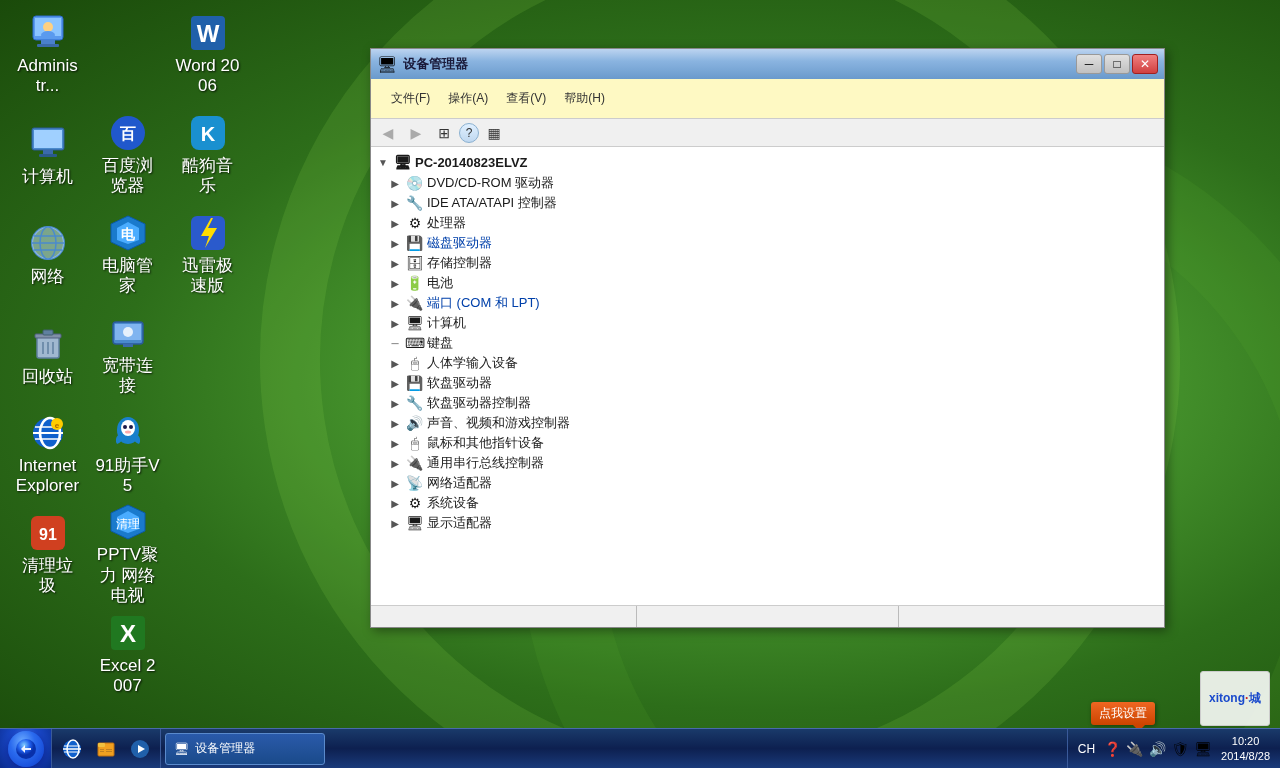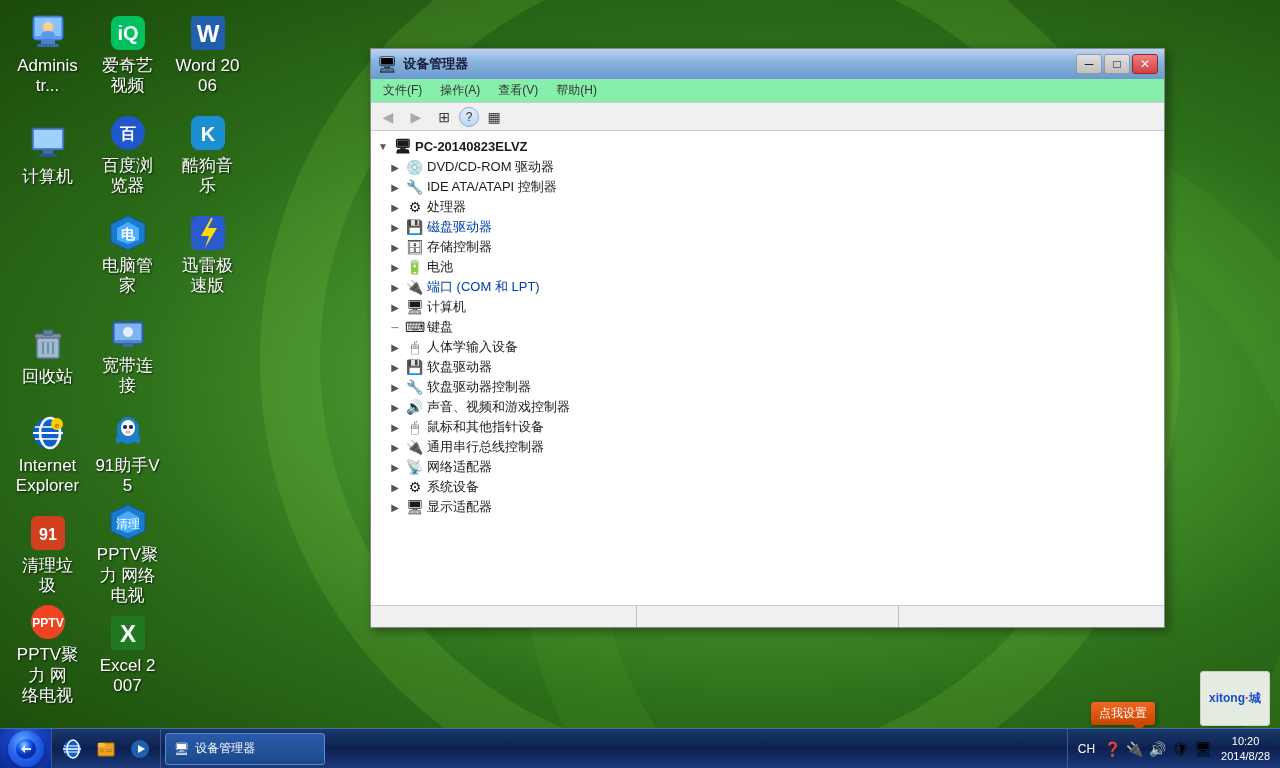--- a/index.html
+++ b/index.html
@@ -236,26 +236,26 @@
       border-radius: 3px;
       cursor: pointer;
       font-size: 12px;
       border: 1px solid transparent;
     }
     .win-btn-min { background: linear-gradient(to bottom, #e0e0e0, #c0c0c0); border-color: #999; }
     .win-btn-max { background: linear-gradient(to bottom, #e0e0e0, #c0c0c0); border-color: #999; }
     .win-btn-close { background: linear-gradient(to bottom, #f08080, #d04040); border-color: #a02020; color: white; }
 
     .window-menubar {
-      height: 24px;
-      background: #86efac;
+      height: 40px;
+      background: #fef9c3;
       border-bottom: 1px solid #ccc;
       display: flex;
       align-items: center;
-      padding: 0 4px;
+      padding: 0 12px;
       gap: 2px;
       flex-shrink: 0;
     }
 
     .menu-item {
       padding: 2px 8px;
       font-size: 12px;
       color: #333;
       cursor: pointer;
       border-radius: 2px;
@@ -442,29 +442,20 @@
           <rect x="6" y="4" width="26" height="18" fill="#8ac4ff"></rect>
           <rect x="12" y="26" width="14" height="4" fill="#4a80cc"></rect>
           <rect x="8" y="30" width="22" height="3" rx="1" fill="#3a6aaa"></rect>
           <circle cx="19" cy="13" r="5" fill="#ffd080"></circle>
           <ellipse cx="19" cy="21" rx="7" ry="4" fill="#5a9aee"></ellipse>
         </svg>
       </div>
       <div class="icon-label">Administr...</div>
     </div>
 
-    <div class="desktop-icon" style="grid-column:2;grid-row:1;">
-      <div class="icon-img">
-        <svg width="38" height="38" viewBox="0 0 38 38">
-          <rect x="2" y="2" width="34" height="34" rx="8" fill="#00c060"></rect>
-          <text x="19" y="26" font-size="20" text-anchor="middle" fill="white" font-weight="bold">iQ</text>
-        </svg>
-      </div>
-      <div class="icon-label">爱奇艺视频</div>
-    </div>
 
     <div class="desktop-icon" style="grid-column:3;grid-row:1;">
       <div class="icon-img">
         <svg width="38" height="38" viewBox="0 0 38 38">
           <rect x="2" y="2" width="34" height="34" rx="4" fill="#2060aa"></rect>
           <text x="19" y="28" font-size="24" text-anchor="middle" fill="white" font-weight="bold">W</text>
         </svg>
       </div>
       <div class="icon-label">Word 2006</div>
     </div>
@@ -494,20 +485,33 @@
     <div class="desktop-icon" style="grid-column:3;grid-row:2;">
       <div class="icon-img">
         <svg width="38" height="38" viewBox="0 0 38 38">
           <rect x="2" y="2" width="34" height="34" rx="8" fill="#1a90d0"></rect>
           <text x="19" y="27" font-size="20" text-anchor="middle" fill="white" font-weight="bold">K</text>
         </svg>
       </div>
       <div class="icon-label">酷狗音乐</div>
     </div>
 
+    <div class="desktop-icon" style="grid-column:1;grid-row:3;">
+      <div class="icon-img">
+        <svg width="38" height="38" viewBox="0 0 38 38">
+          <circle cx="19" cy="19" r="16" fill="none" stroke="#4a8acc" stroke-width="2"></circle>
+          <circle cx="19" cy="19" r="16" fill="#d0e8ff" opacity="0.5"></circle>
+          <ellipse cx="19" cy="19" rx="8" ry="16" fill="none" stroke="#4a8acc" stroke-width="1.5"></ellipse>
+          <line x1="3" y1="19" x2="35" y2="19" stroke="#4a8acc" stroke-width="1.5"></line>
+          <line x1="5" y1="12" x2="33" y2="12" stroke="#4a8acc" stroke-width="1.5"></line>
+          <line x1="5" y1="26" x2="33" y2="26" stroke="#4a8acc" stroke-width="1.5"></line>
+        </svg>
+      </div>
+      <div class="icon-label">网络</div>
+    </div>
 
     <div class="desktop-icon" style="grid-column:2;grid-row:3;">
       <div class="icon-img">
         <svg width="38" height="38" viewBox="0 0 38 38">
           <polygon points="19,2 36,10 36,28 19,36 2,28 2,10" fill="#1a7acc" stroke="#0a5aaa" stroke-width="1"></polygon>
           <polygon points="19,8 30,14 30,26 19,30 8,26 8,14" fill="#4aacff"></polygon>
           <text x="19" y="25" font-size="14" text-anchor="middle" fill="white" font-weight="bold">电</text>
         </svg>
       </div>
       <div class="icon-label">电脑管家</div>
@@ -595,29 +599,20 @@
       <div class="icon-img">
         <svg width="38" height="38" viewBox="0 0 38 38">
           <polygon points="19,2 36,10 36,28 19,36 2,28 2,10" fill="#1a7acc" stroke="#0a5aaa" stroke-width="1"></polygon>
           <polygon points="19,8 30,14 30,26 19,30 8,26 8,14" fill="#4aacff"></polygon>
           <text x="19" y="25" font-size="12" text-anchor="middle" fill="white">清理</text>
         </svg>
       </div>
       <div class="icon-label">PPTV聚力 网络电视</div>
     </div>
 
-    <div class="desktop-icon" style="grid-column:1;grid-row:7;">
-      <div class="icon-img">
-        <svg width="38" height="38" viewBox="0 0 38 38">
-          <circle cx="19" cy="19" r="17" fill="#ee4422"></circle>
-          <text x="19" y="24" font-size="12" text-anchor="middle" fill="white" font-weight="bold">PPTV</text>
-        </svg>
-      </div>
-      <div class="icon-label">PPTV聚力 网<br>络电视</div>
-    </div>
 
     <div class="desktop-icon" style="grid-column:2;grid-row:7;">
       <div class="icon-img">
         <svg width="38" height="38" viewBox="0 0 38 38">
           <rect x="2" y="2" width="34" height="34" rx="4" fill="#207820"></rect>
           <text x="19" y="28" font-size="24" text-anchor="middle" fill="white" font-weight="bold">X</text>
         </svg>
       </div>
       <div class="icon-label">Excel 2007</div>
     </div>

